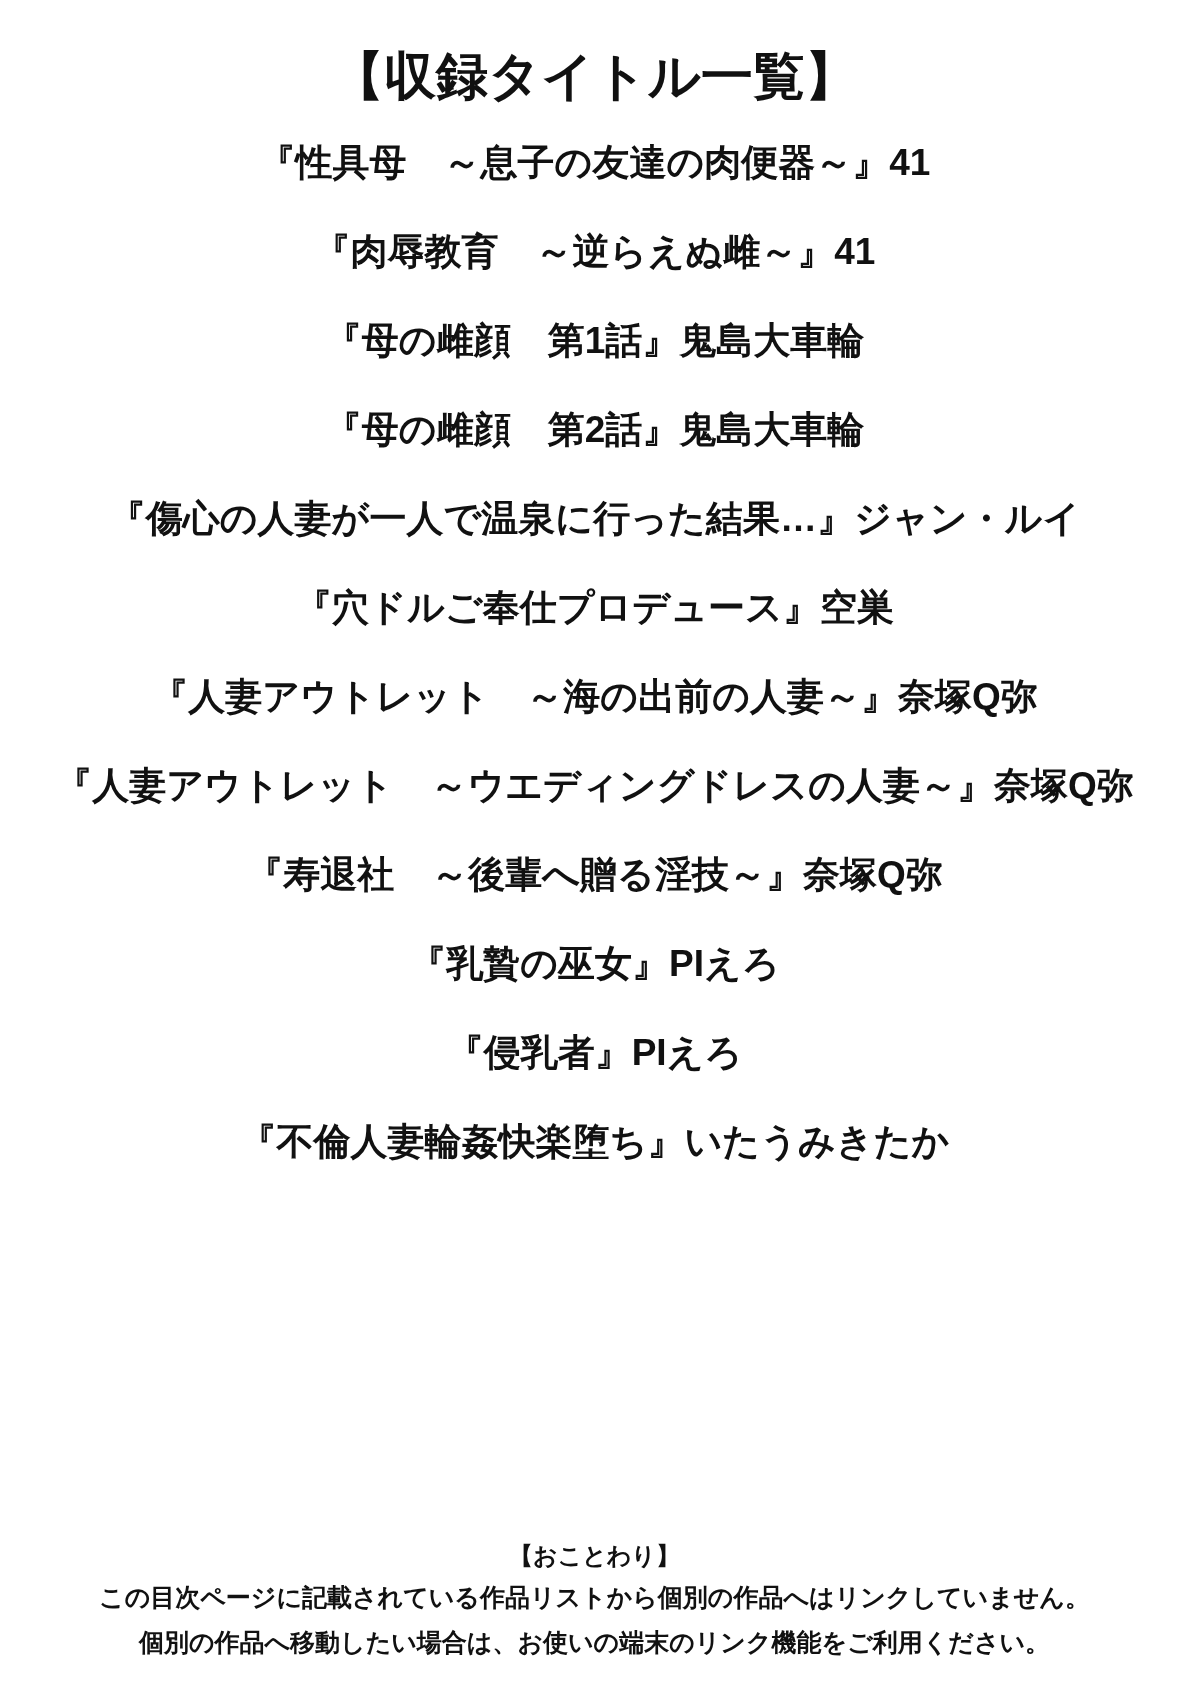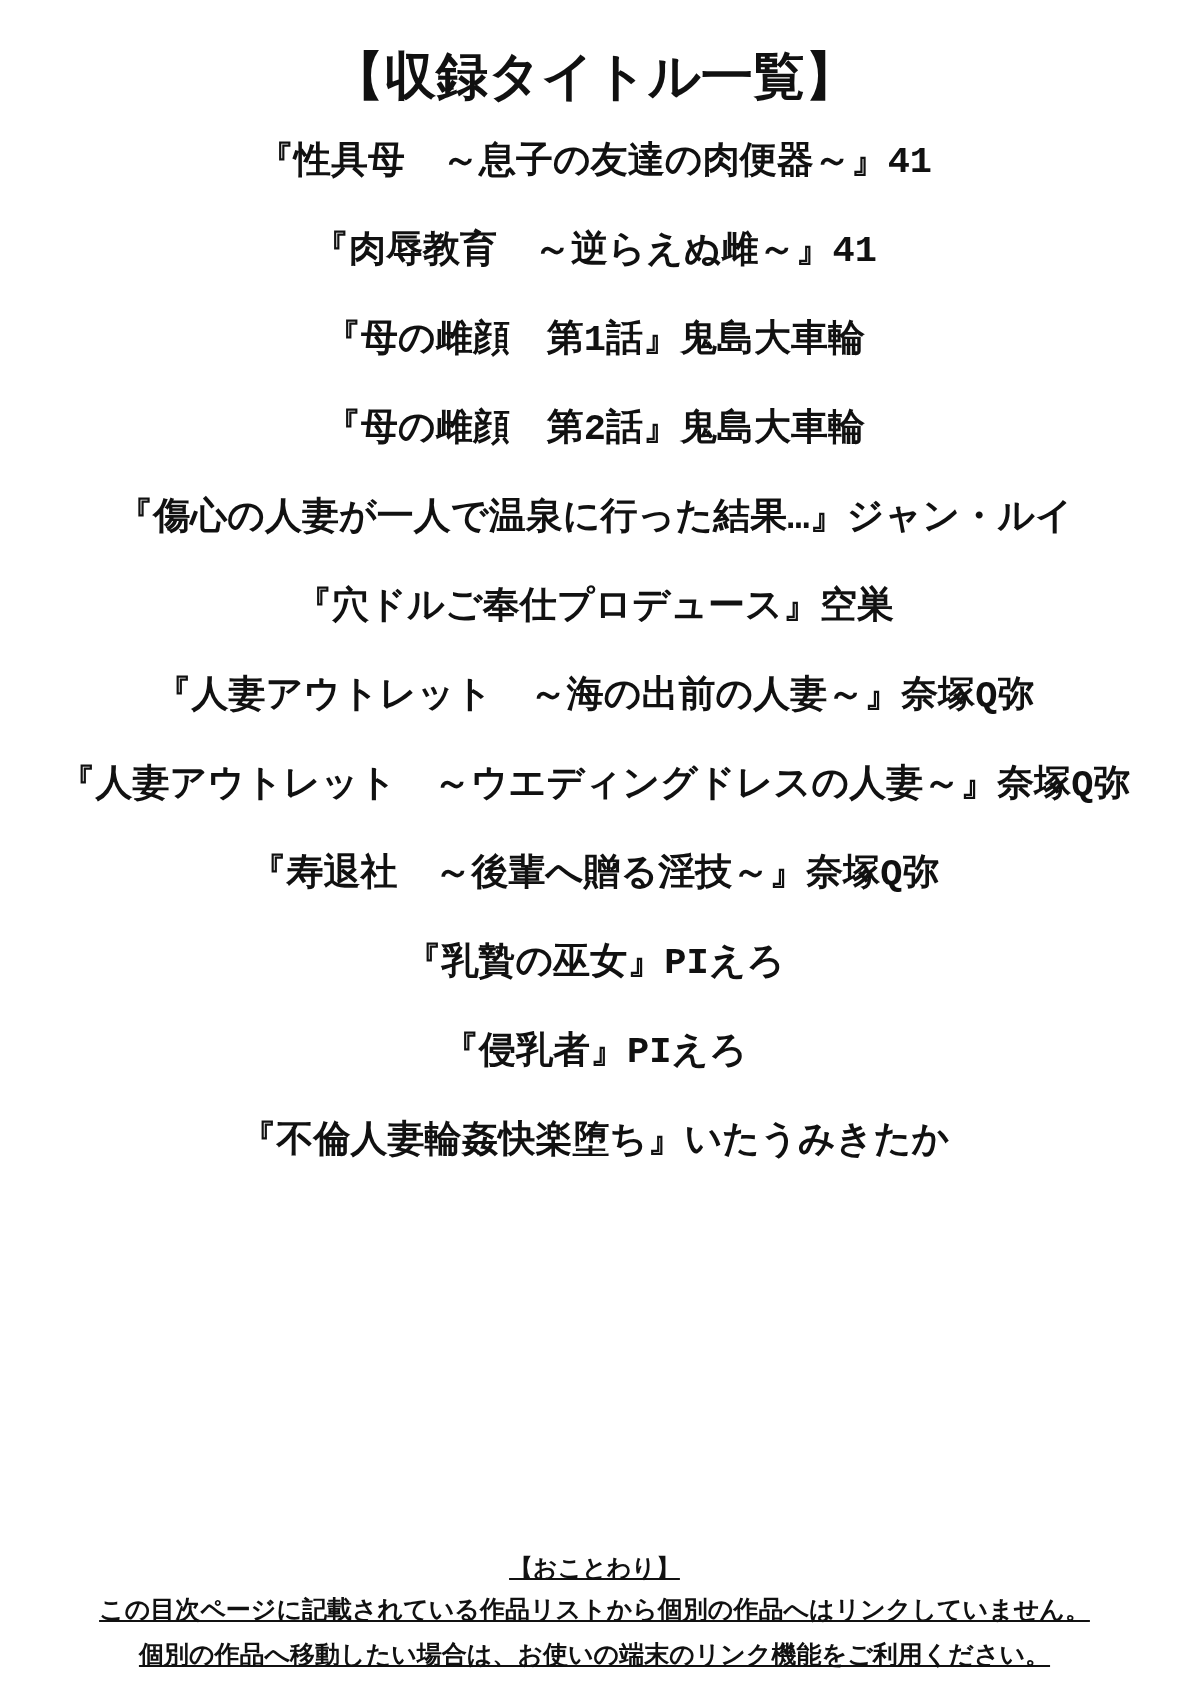--- a/index.html
+++ b/index.html
@@ -10,51 +10,50 @@
     color: #111111;
     overflow: hidden;
   }
   .page {
     box-sizing: border-box;
     width: 1189px;
     height: 1687px;
     display: flex;
     flex-direction: column;
     align-items: center;
-    padding: 46px 40px 4px;
+    padding: 46px 40px 16px;
   }
   .title {
     font-family: "Liberation Serif", "DejaVu Serif", serif;
     font-weight: bold;
     font-size: 52px;
     line-height: 1.2;
     text-align: center;
     white-space: nowrap;
   }
   .toc {
     display: flex;
     flex-direction: column;
     align-items: center;
     margin-top: 10px;
   }
   .toc-item {
-    font-family: Liberation Mono, monospace;
+    font-family: Liberation Sans, sans-serif;
     font-weight: bold;
     font-size: 37px;
     line-height: 89px;
     text-align: center;
     white-space: nowrap;
   }
   .notice {
     margin-top: auto;
     display: flex;
     flex-direction: column;
     align-items: center;
     padding-bottom: 6px;
-    text-decoration: underline;
   }
   .notice-heading {
     font-family: "DejaVu Sans", "Liberation Sans", sans-serif;
     font-weight: bold;
     font-size: 24px;
     line-height: 38px;
     text-align: center;
     white-space: nowrap;
   }
   .notice-line {

